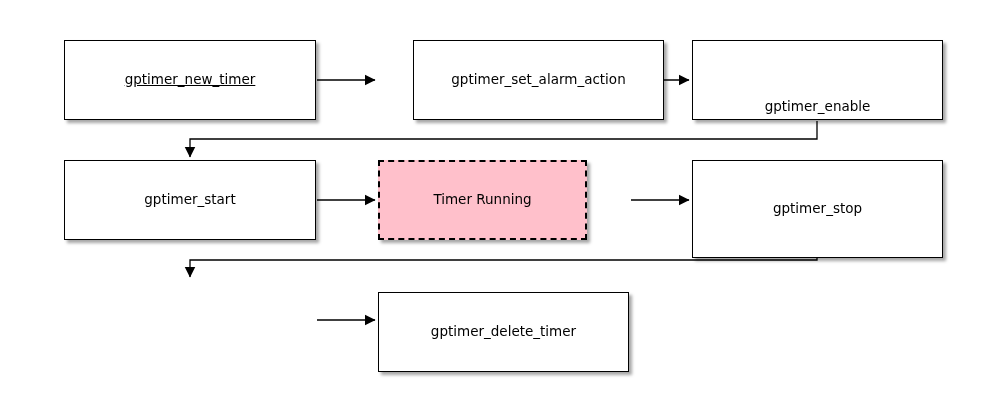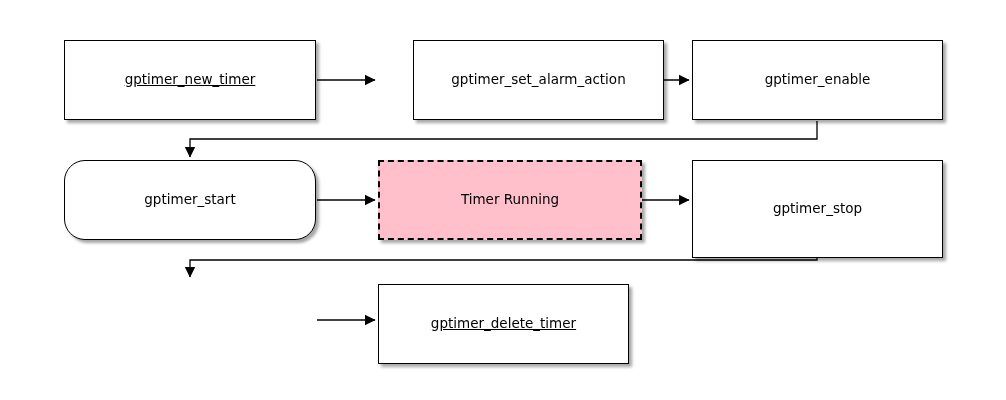--- a/index.html
+++ b/index.html
@@ -39,26 +39,26 @@
   }
   .edges-layer {
     position: absolute;
     left: 0; top: 0;
     width: 1006px; height: 400px;
     pointer-events: none;
   }
   
   #n-new-timer      { left: 64px;  top: 40px;  width: 252px; height: 80px; text-decoration: underline; }
   #n-set-alarm      { left: 378px; top: 40px;  width: 251px; height: 80px; margin-left: 35px; }
-  #n-enable         { left: 692px; top: 40px;  width: 251px; height: 80px; }
-  #n-start          { left: 64px;  top: 160px; width: 252px; height: 80px; border-radius: 21px; }
-  #n-timer-running  { left: 378px; top: 160px; width: 264px; height: 80px; }
+  #n-enable         { left: 692px; top: 40px;  width: 251px; height: 80px; justify-content: flex-end; }
+  #n-start          { left: 64px;  top: 160px; width: 252px; height: 80px; }
+  #n-timer-running  { left: 378px; top: 160px; width: 209px; height: 80px; }
   #n-stop           { left: 692px; top: 160px; width: 251px; height: 98px; }
   #n-disable        { left: 64px;  top: 280px; width: 252px; height: 80px; }
-  #n-delete-timer   { left: 378px; top: 284px; width: 251px; height: 80px; text-decoration: underline; }
+  #n-delete-timer   { left: 378px; top: 292px; width: 251px; height: 80px; }
 </style>
 </head>
 <body>
 
 <div class="canvas">
 
   <svg class="edges-layer" width="1006" height="400" viewBox="0 0 1006 400" xmlns="http://www.w3.org/2000/svg">
     <defs>
       <marker id="arrowhead" viewBox="0 0 10 10" refX="9.5" refY="5" markerWidth="8.5" markerHeight="8.5" orient="auto">
         <path d="M0,0 L10,5 L0,10 Z" fill="#000000"></path>

